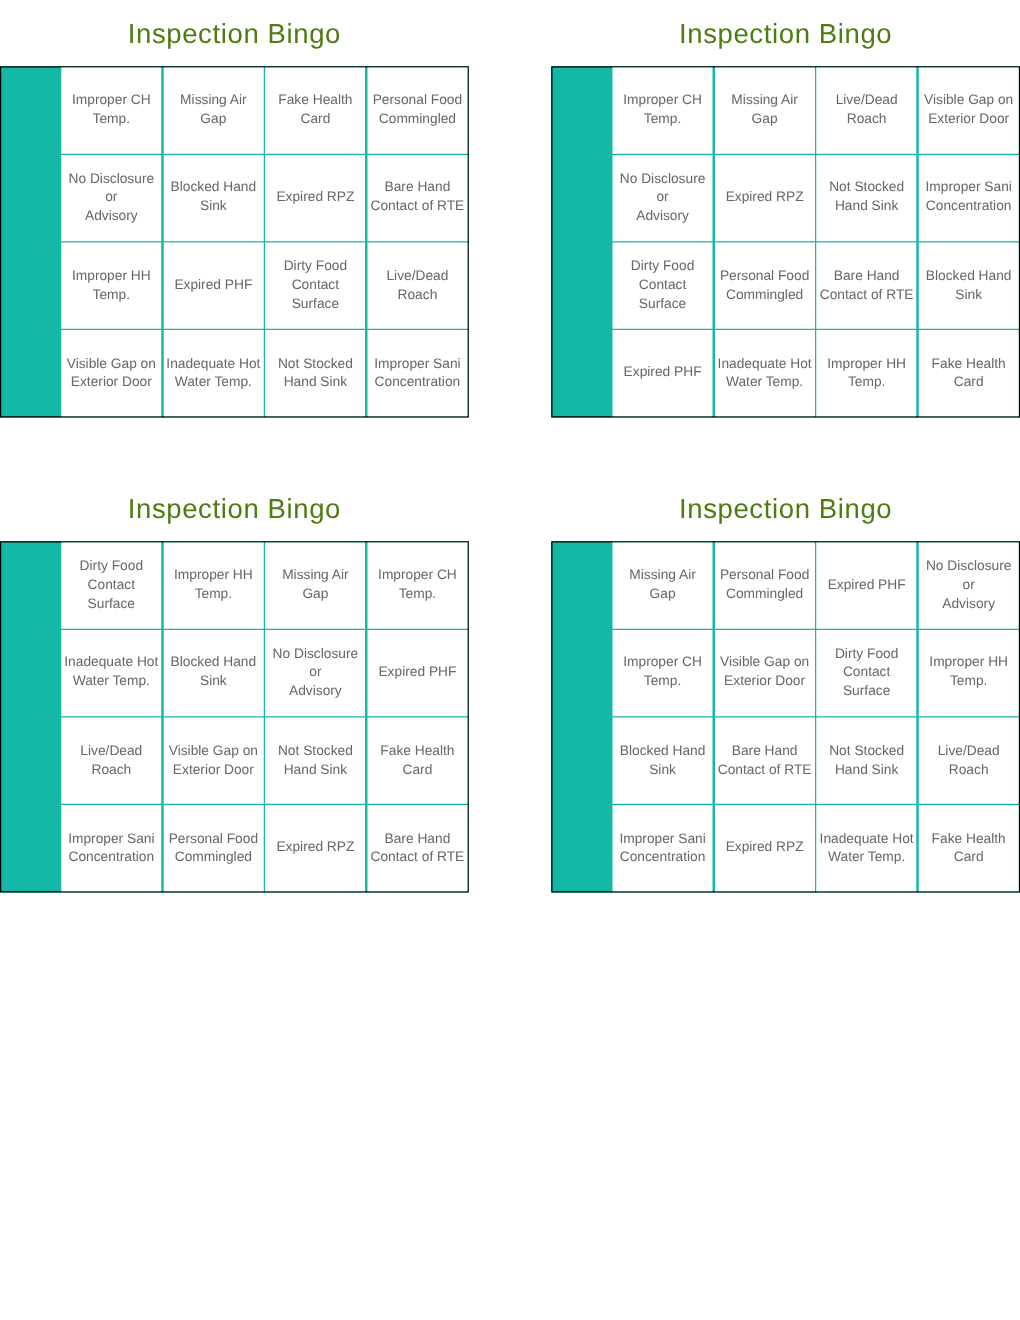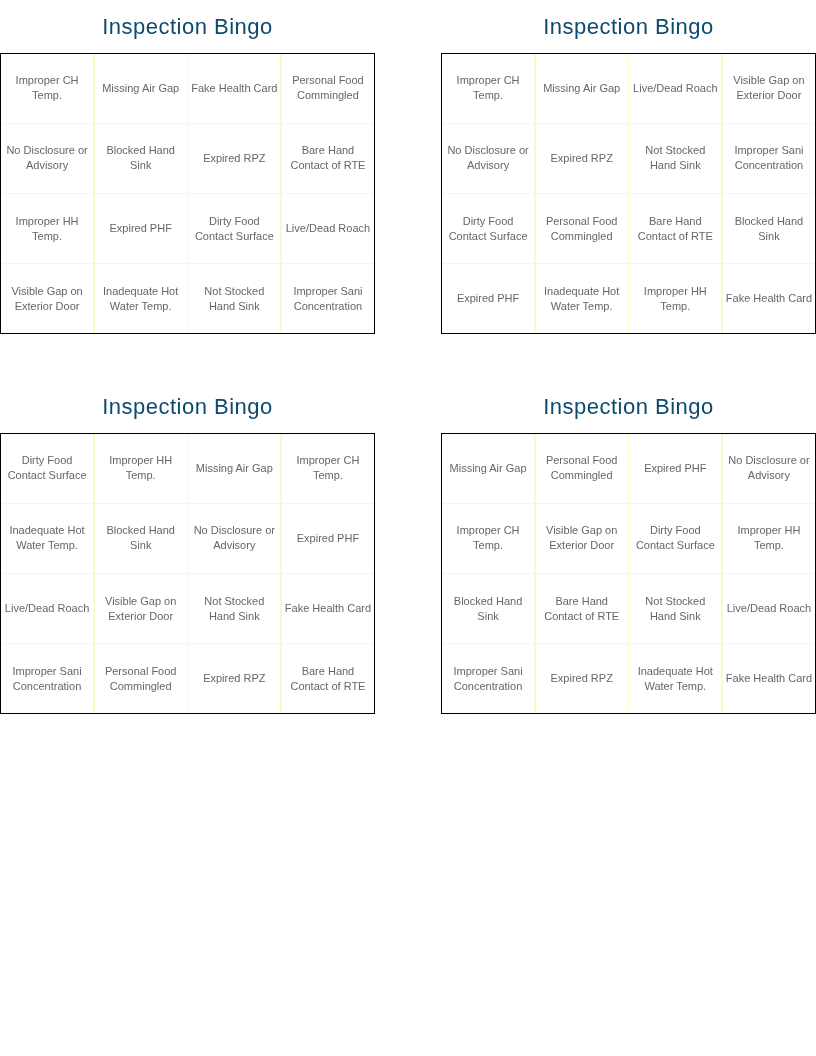--- a/index.html
+++ b/index.html
@@ -23,33 +23,34 @@
   .card-bl { left: 0px;   top: 392px; }
   .card-br { left: 441px; top: 392px; }
 
   .card-title {
     height: 30px;
     line-height: 30px;
     text-align: center;
     font-size: 22px;
     font-weight: 500;
     letter-spacing: 0.5px;
-    color: #0c4a6e;
+    color: #4d7c0f;
     margin-bottom: 11px;
   }
   .grid {
     box-sizing: border-box;
     width: 375px;
     height: 281px;
     display: grid;
     grid-template-columns: repeat(4, 1fr);
     grid-template-rows: repeat(4, 1fr);
-    background: #fef9c3;
+    background: #14b8a6;
     border: 1.5px solid #000000;
     gap: 1.5px;
+    padding-left: 48px;
   }
   .cell {
     background: #ffffff;
     display: flex;
     align-items: center;
     justify-content: center;
     text-align: center;
     white-space: pre-line;
     font-size: 11px;
     line-height: 15px;

